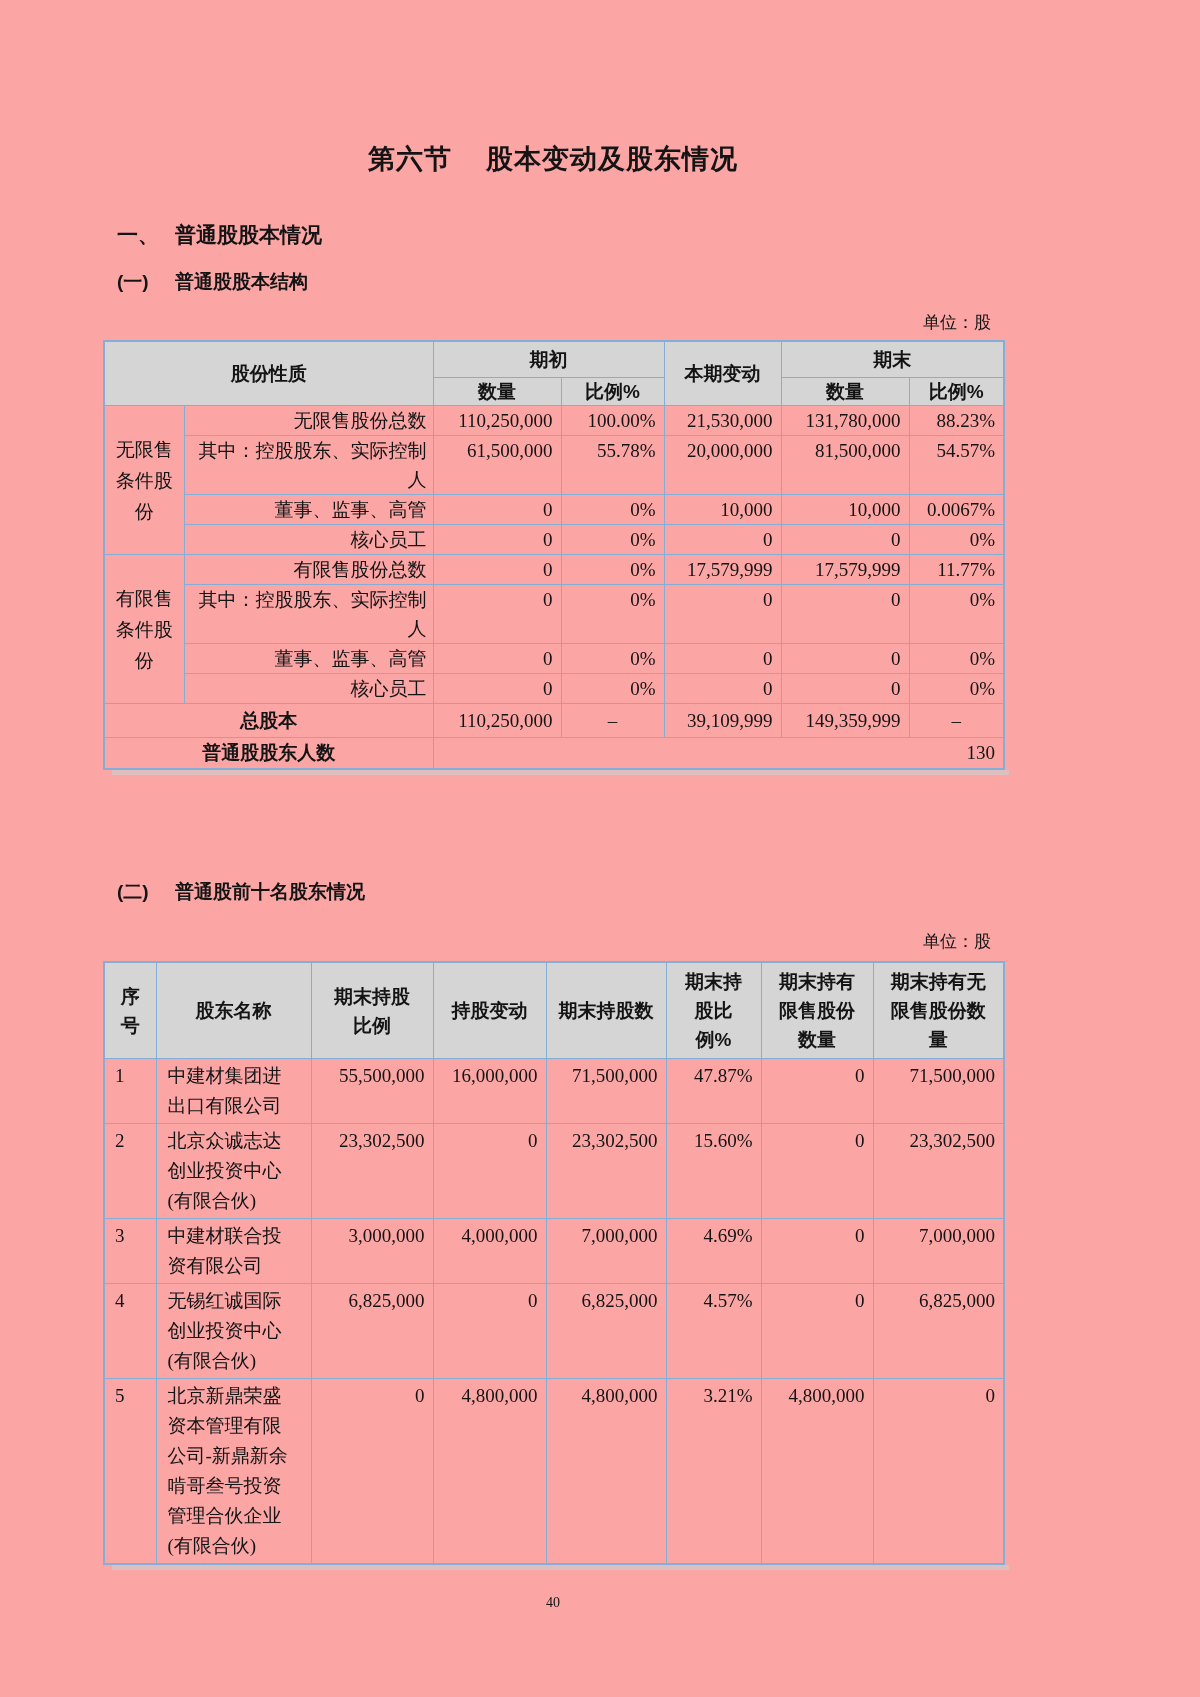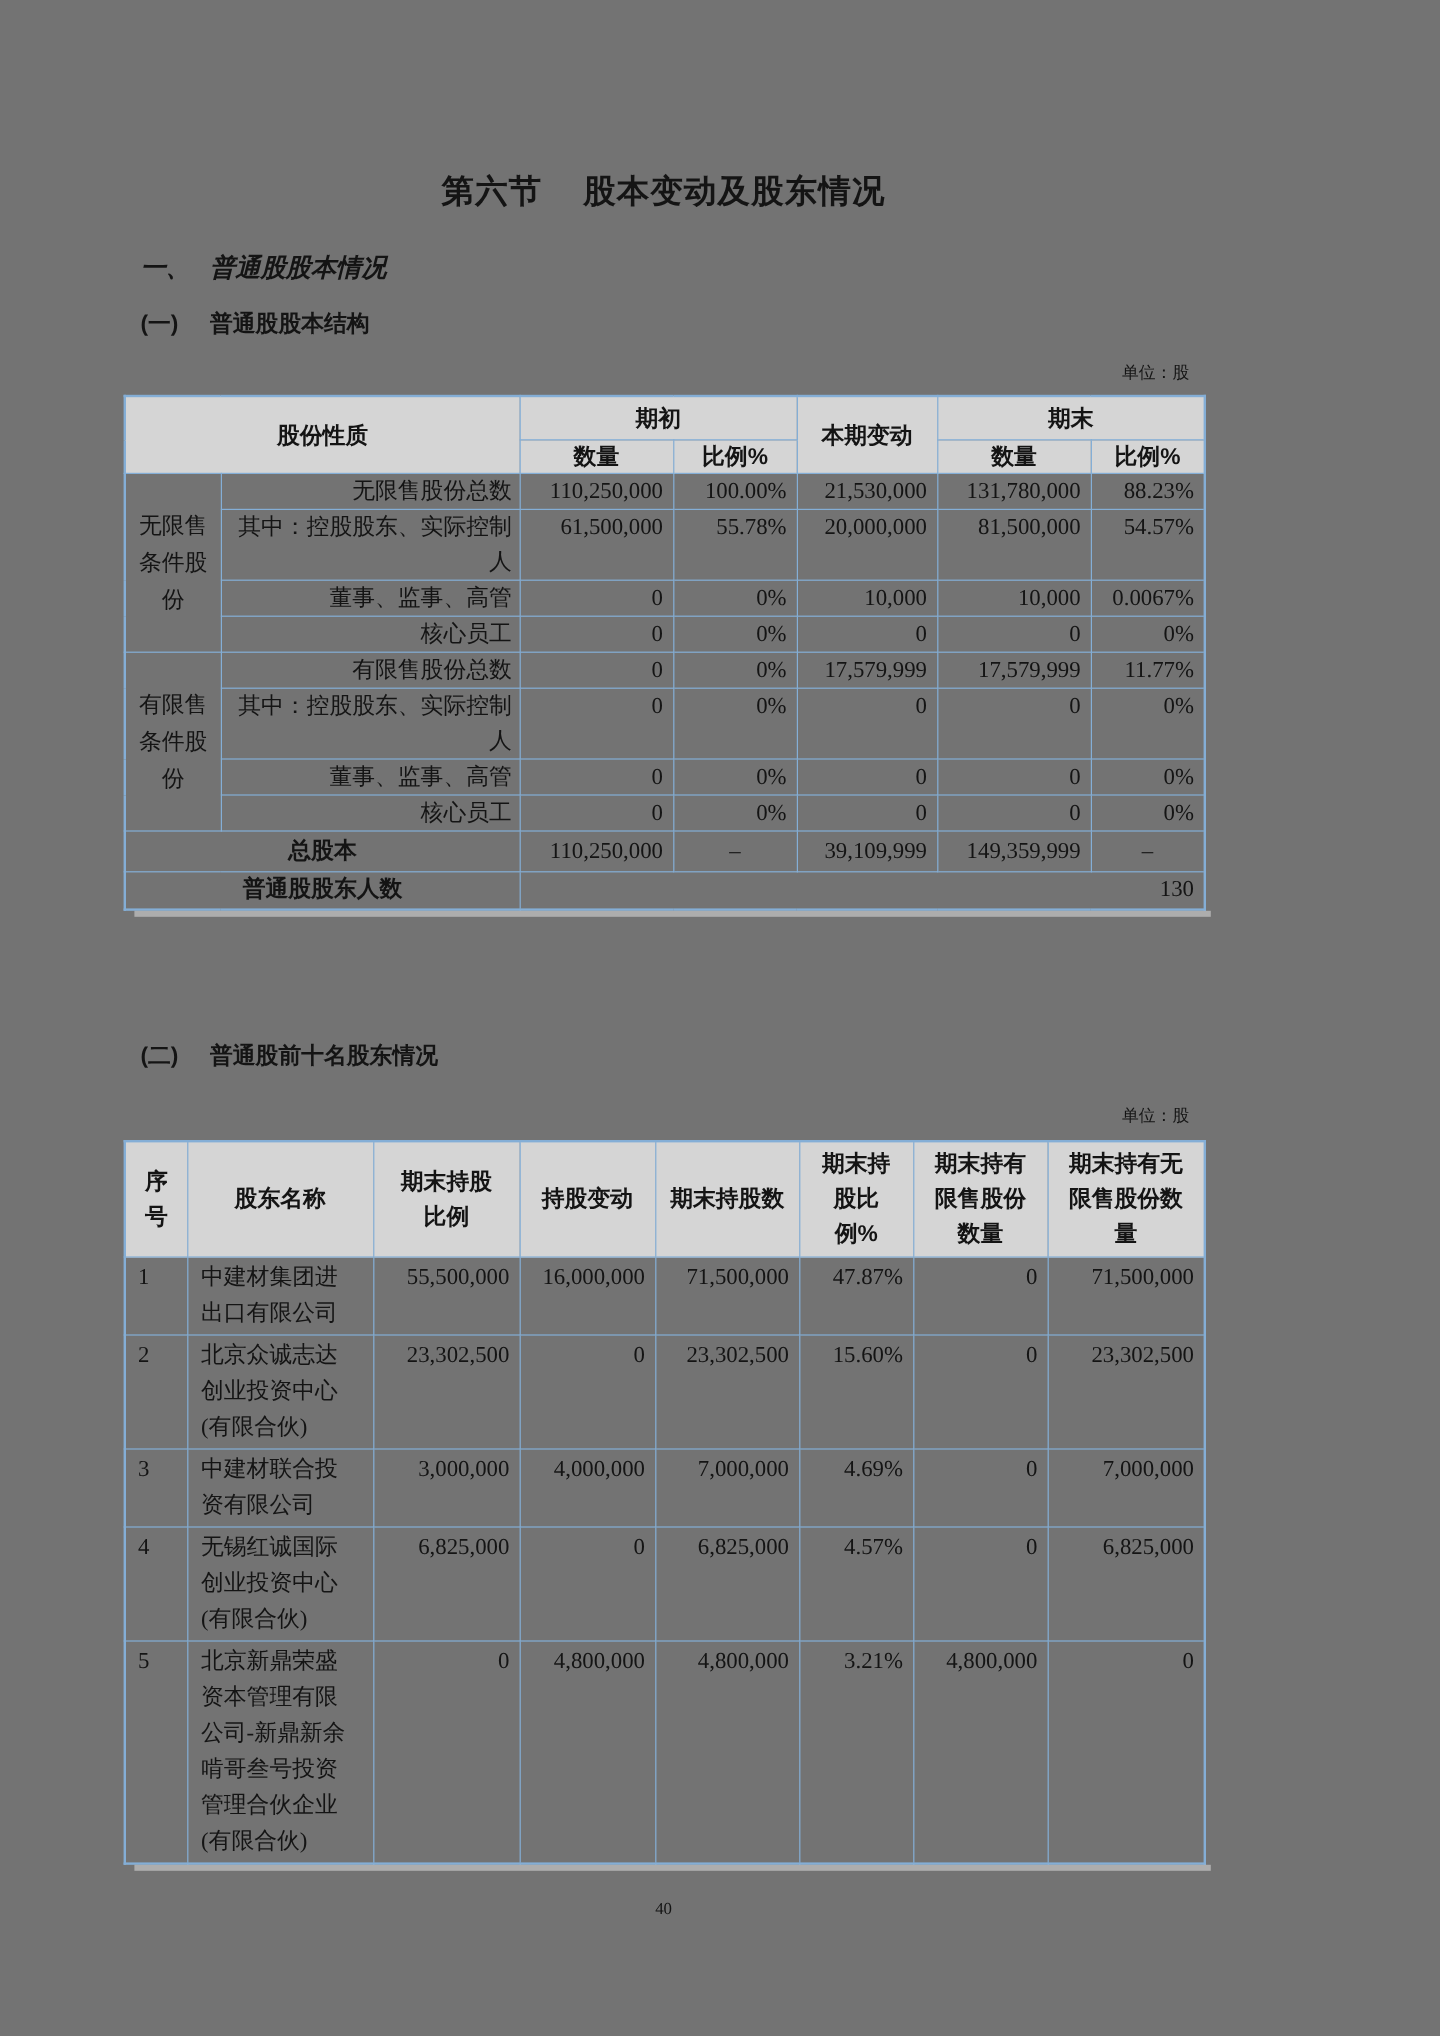--- a/index.html
+++ b/index.html
@@ -1,33 +1,33 @@
 <!DOCTYPE html>
 <html><head>
 <meta charset="utf-8">
 <style>
   html,body{margin:0;padding:0;background:#e8e8e8;}
-  .page{width:1200px;height:1697px;background:#737373;position:relative;
+  .page{width:1200px;height:1697px;background:#fca5a5;position:relative;
         font-family:"Liberation Serif","DejaVu Serif",serif;color:#141414;}
   .content{margin-left:103px;width:900px;}
 
   
   .doc-title{padding-top:143px;text-align:center;
              font-family:"Liberation Sans","DejaVu Sans",sans-serif;
              font-weight:bold;font-size:27px;line-height:33px;letter-spacing:1px;}
   .doc-title .tgap{display:inline-block;width:34px;}
-  .h1{margin-top:36px;padding-left:14px;font-family:"Liberation Sans","DejaVu Sans",sans-serif;
-      font-weight:bold;font-size:21px;line-height:24px;font-style:italic;}
+  .h1{margin-top:47px;padding-left:14px;font-family:"Liberation Sans","DejaVu Sans",sans-serif;
+      font-weight:bold;font-size:21px;line-height:24px;}
   .h1 .hnum{display:inline-block;min-width:58px;}
   .h2{margin-top:24px;padding-left:14px;font-family:"Liberation Sans","DejaVu Sans",sans-serif;
       font-weight:bold;font-size:19px;line-height:22px;}
   .h2 .hnum{display:inline-block;min-width:58px;}
   .h2.second{margin-top:106px;}
 
-  .unit{margin-top:19px;text-align:right;padding-right:12px;font-size:14px;line-height:22px;}
+  .unit{margin-top:19px;text-align:right;padding-right:12px;font-size:17px;line-height:22px;}
   .unit.u2{margin-top:28px;}
 
   
   table{border-collapse:collapse;table-layout:fixed;width:900px;margin-top:6px;
         font-size:19px;}
   table,td,th{border:1px solid #84aed6;}
   table{border-width:2px;padding-left:28px;}
   th{background:#d5d5d5;font-family:"Liberation Sans","DejaVu Sans",sans-serif;
      font-weight:bold;text-align:center;font-size:19px;padding:0;}
   td{padding:0;line-height:29px;}

